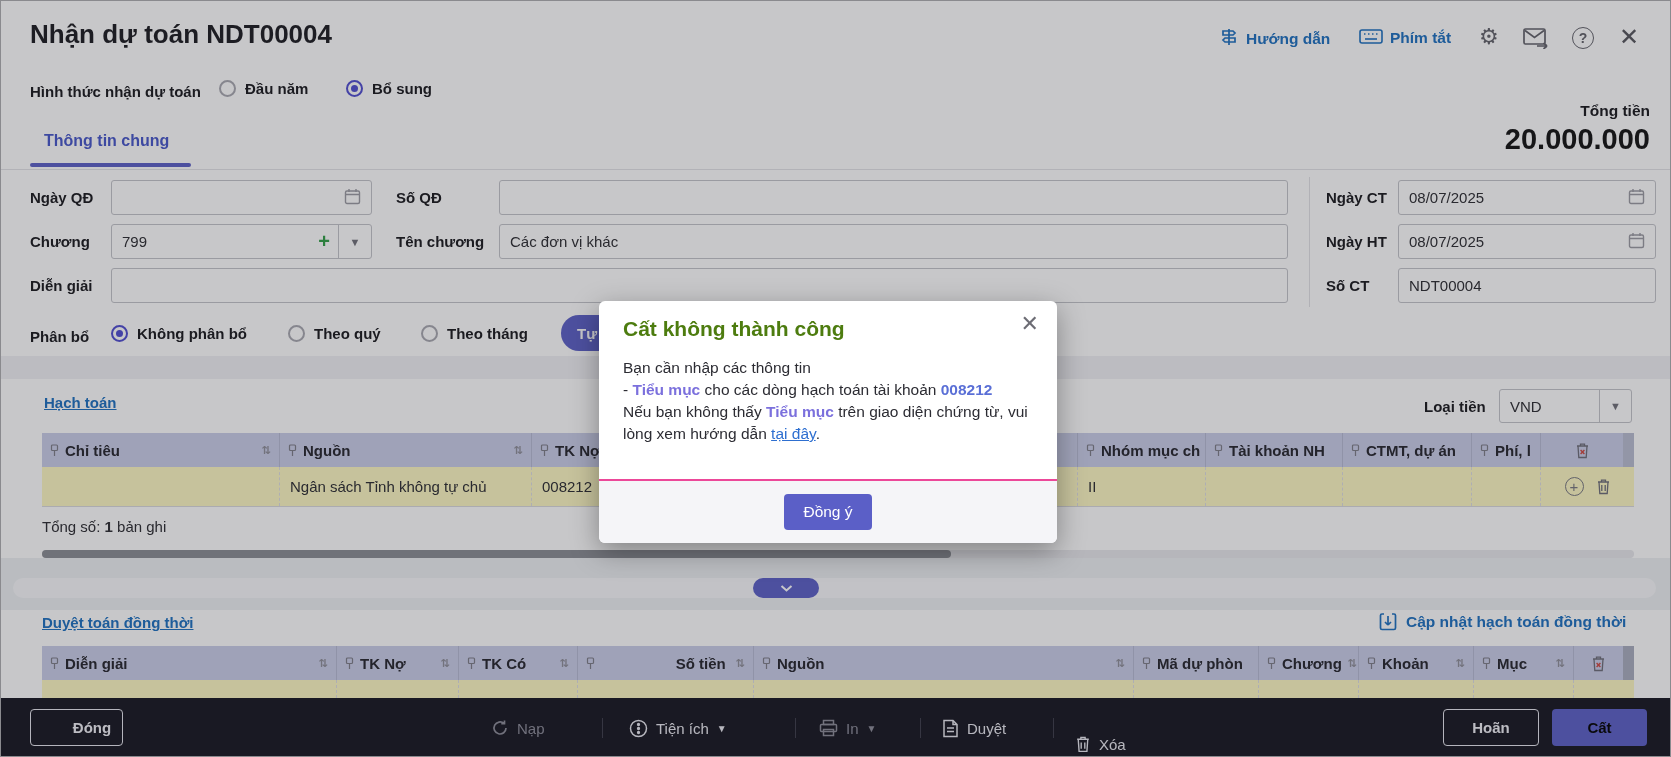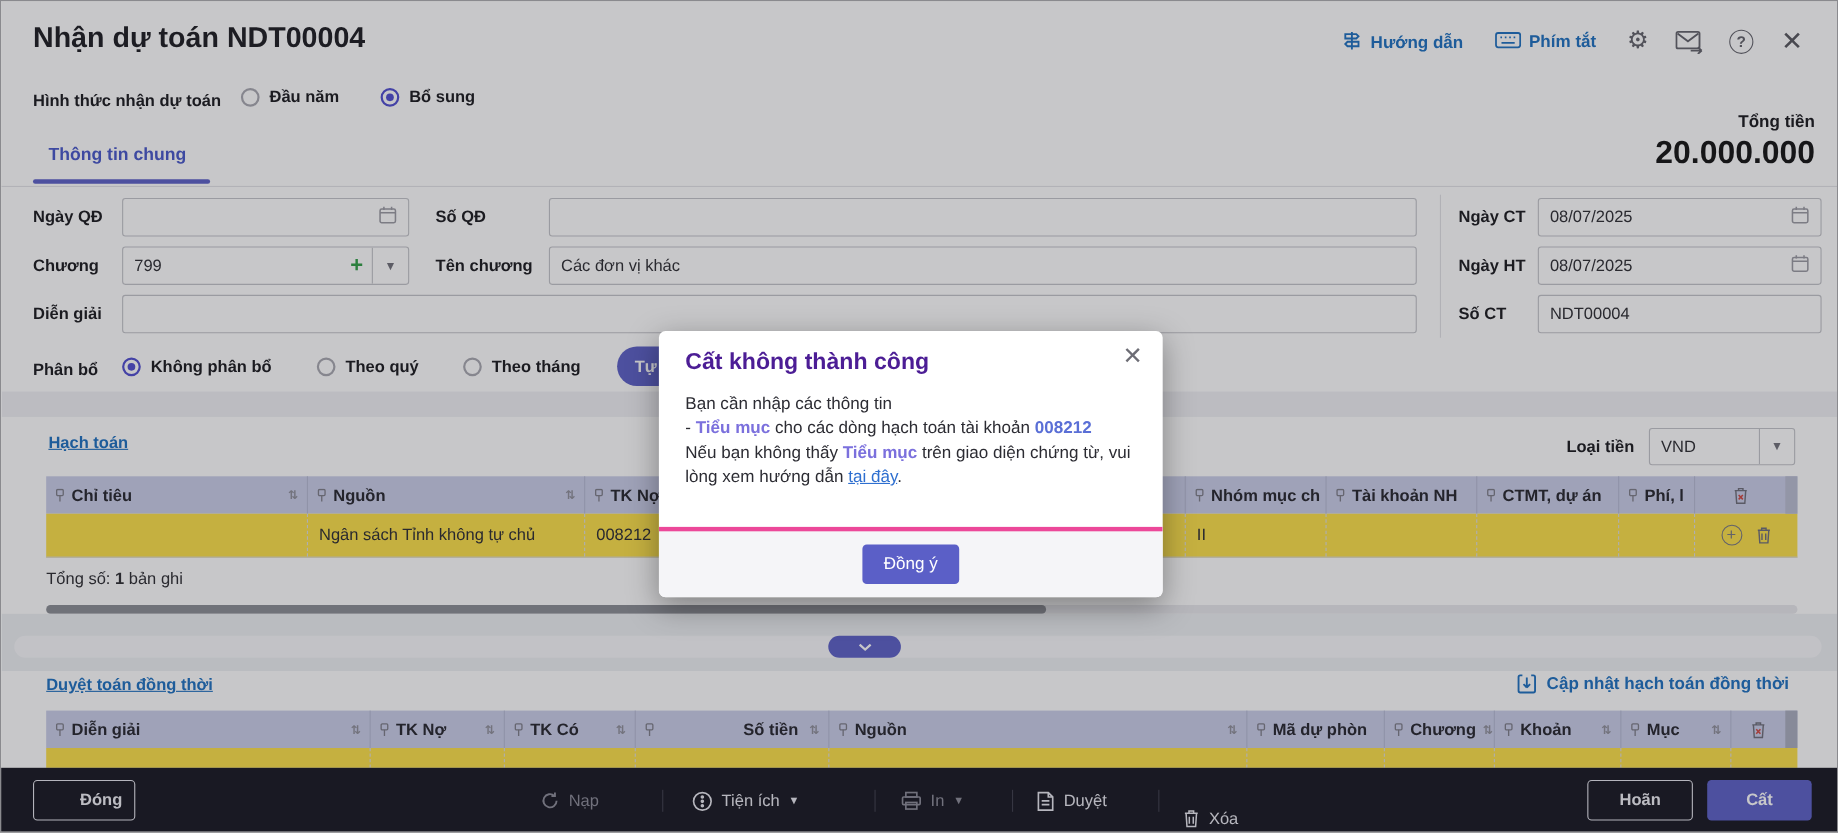--- a/index.html
+++ b/index.html
@@ -15,46 +15,46 @@
   .toplink{color:#1b6fc0;font-weight:bold;font-size:15.5px;display:flex;align-items:center;gap:7px;cursor:pointer;}
   .tico{color:#62626a;cursor:pointer;display:flex;align-items:center;justify-content:center;}
   .radio{width:17px;height:17px;border-radius:50%;border:2px solid #a8a8b0;background:#fff;display:inline-block;position:relative;flex:none;}
   .radio.sel{border-color:#4f4cd0;}
   .radio.sel::after{content:'';position:absolute;left:3px;top:3px;width:7px;height:7px;border-radius:50%;background:#4f4cd0;}
   .ropt{display:flex;align-items:center;gap:9px;}
   .caret{color:#6f6f78;font-size:11px;}
   .calw{margin-left:auto;flex:none;}
   .thead{display:flex;background:#c9cde8;height:34px;font-weight:bold;font-size:15px;color:#24242c;}
   .hcell{display:flex;align-items:center;gap:6px;padding:0 8px;height:100%;border-right:1px solid #b5b9d3;overflow:hidden;white-space:nowrap;}
-  .trow{display:flex;height:40px;background:#fde047;border-bottom:1px solid #dadade;font-size:15px;color:#2b2b30;}
+  .trow{display:flex;height:40px;background:#fef9c3;border-bottom:1px solid #dadade;font-size:15px;color:#2b2b30;}
   .rcell{display:flex;align-items:center;padding:0 10px;height:100%;border-right:1px dashed #dedee2;overflow:hidden;white-space:nowrap;}
   .sort{color:#8e8e99;font-size:11px;margin-left:auto;flex:none;}
   .pinsvg{flex:none;}
   .pill-btn{position:absolute;height:36px;border-radius:18px;background:#5b5fc7;color:#fff;font-size:15px;font-weight:bold;
        display:flex;align-items:center;padding:0 16px;white-space:nowrap;overflow:hidden;}
   .plus-circle{width:19px;height:19px;border-radius:50%;border:1.5px solid #77777f;color:#77777f;font-size:15px;
        display:flex;align-items:center;justify-content:center;line-height:1;}
   .toolbar{position:absolute;left:0;top:697px;width:1671px;height:60px;background:#15151f;}
   .tb-btn{position:absolute;top:11px;height:37px;border-radius:4px;display:flex;align-items:center;justify-content:center;
        font-size:15px;font-weight:bold;cursor:pointer;}
   .tb-out{border:1px solid #e6e6ee;color:#f0f0f6;background:transparent;}
   .tb-item{position:absolute;top:0;height:60px;display:flex;align-items:center;gap:8px;font-size:15px;cursor:pointer;}
   .tb-on{color:#e9e9f0;}
   .tb-off{color:#8b8b98;}
   .tb-div{position:absolute;top:20px;width:1px;height:20px;background:#3c3c4a;}
   #overlay{position:absolute;inset:0;background:rgba(38,40,48,0.26);z-index:50;}
   #modal{position:absolute;left:598px;top:300px;width:458px;height:242px;background:#fff;border-radius:6px;z-index:60;
        box-shadow:0 8px 28px rgba(0,0,0,0.35);overflow:hidden;}
-  .m-title{position:absolute;left:24px;top:16px;font-size:21px;font-weight:bold;color:#4c1d95;}
+  .m-title{position:absolute;left:24px;top:16px;font-size:21px;font-weight:bold;color:#4d7c0f;}
   .m-close{position:absolute;right:18px;top:10px;font-size:22px;color:#6d6d75;cursor:pointer;}
   .m-body{position:absolute;left:24px;top:56px;width:412px;font-size:15.5px;line-height:22px;color:#2c2c33;}
   .m-purple{color:#7b70dd;font-weight:bold;cursor:pointer;}
   .m-acc{color:#5a6fd6;font-weight:bold;cursor:pointer;}
   .m-here{color:#2e6fd0;text-decoration:underline;cursor:pointer;}
-  .m-foot{position:absolute;left:0;bottom:0;width:100%;height:64px;background:#f5f5f8;border-top:4px solid #ec4899;
+  .m-foot{position:absolute;left:0;bottom:0;width:100%;height:64px;background:#f5f5f8;border-top:2px solid #ec4899;
        display:flex;align-items:center;justify-content:center;}
   .m-ok{width:88px;height:36px;background:#5b5fc7;color:#fff;border:none;border-radius:4px;font-size:15.5px;cursor:pointer;
        font-family:inherit;}
   .qcirc{width:22px;height:22px;border-radius:50%;border:1.6px solid #62626a;font-size:14px;font-weight:bold;
        display:flex;align-items:center;justify-content:center;}
   .band{position:absolute;left:0;top:557px;width:1671px;height:52px;background:#eef0f3;}
   .sep1{position:absolute;left:0;top:355px;width:1671px;height:23px;background:#f0f1f4;}
 </style>
 </head>
 <body>
@@ -476,21 +476,21 @@
     <div class="tb-div" style="left:1052px;"></div>
 
     <div class="tb-item tb-on" style="left:1074px;margin-top:16px;">
       <svg width="16" height="18" viewBox="0 0 15 17" fill="none" stroke="#e9e9f0" stroke-width="1.3">
         <path d="M2 4 h11 M5.5 4 V2.2 h4 V4 M3 4 l.8 11.5 h7.4 L12 4 M5.8 7 v6 M9.2 7 v6"></path>
       </svg>
       <span>Xóa</span>
     </div>
 
     <div class="tb-btn tb-out" style="left:1442px;width:96px;">Hoãn</div>
-    <div class="tb-btn" style="left:1551px;width:95px;background:#5b5fc7;color:#ffffff;">Cất</div>
+    <div class="tb-btn" style="left:1551px;width:95px;background:#5b5fc7;color:#000000;">Cất</div>
   </div>
 
   <div id="overlay"></div>
 
   <div id="modal">
     <div class="m-title">Cất không thành công</div>
     <div class="m-close">✕</div>
     <div class="m-body">
       <div><span>Bạn cần nhập các thông tin</span></div>
       <div>

